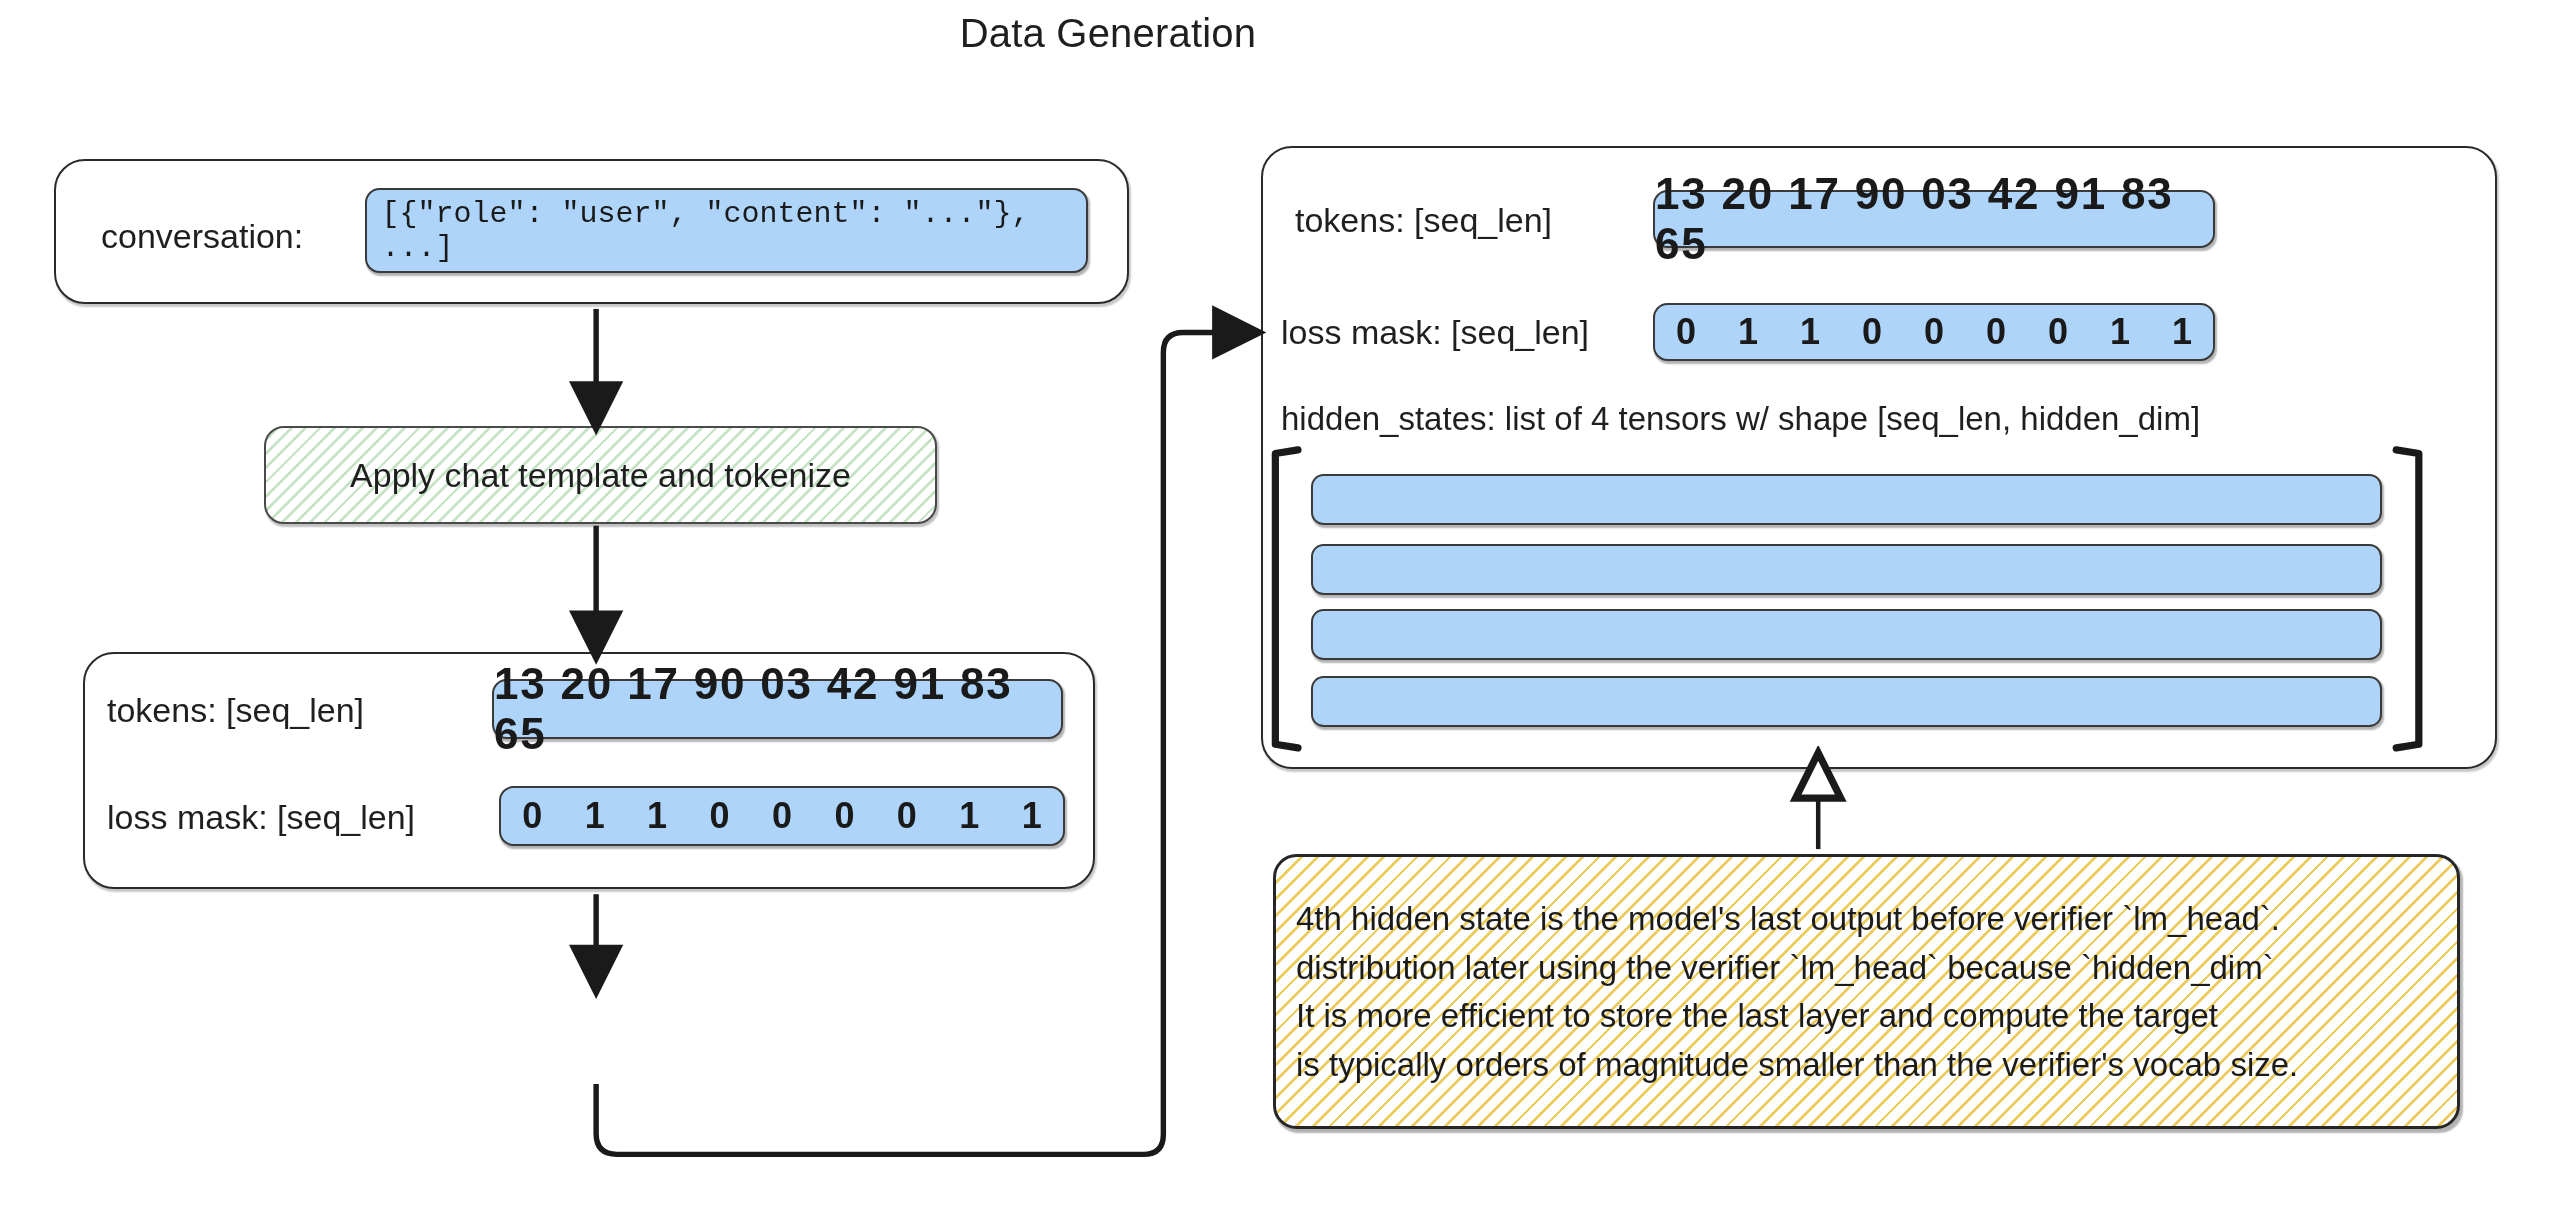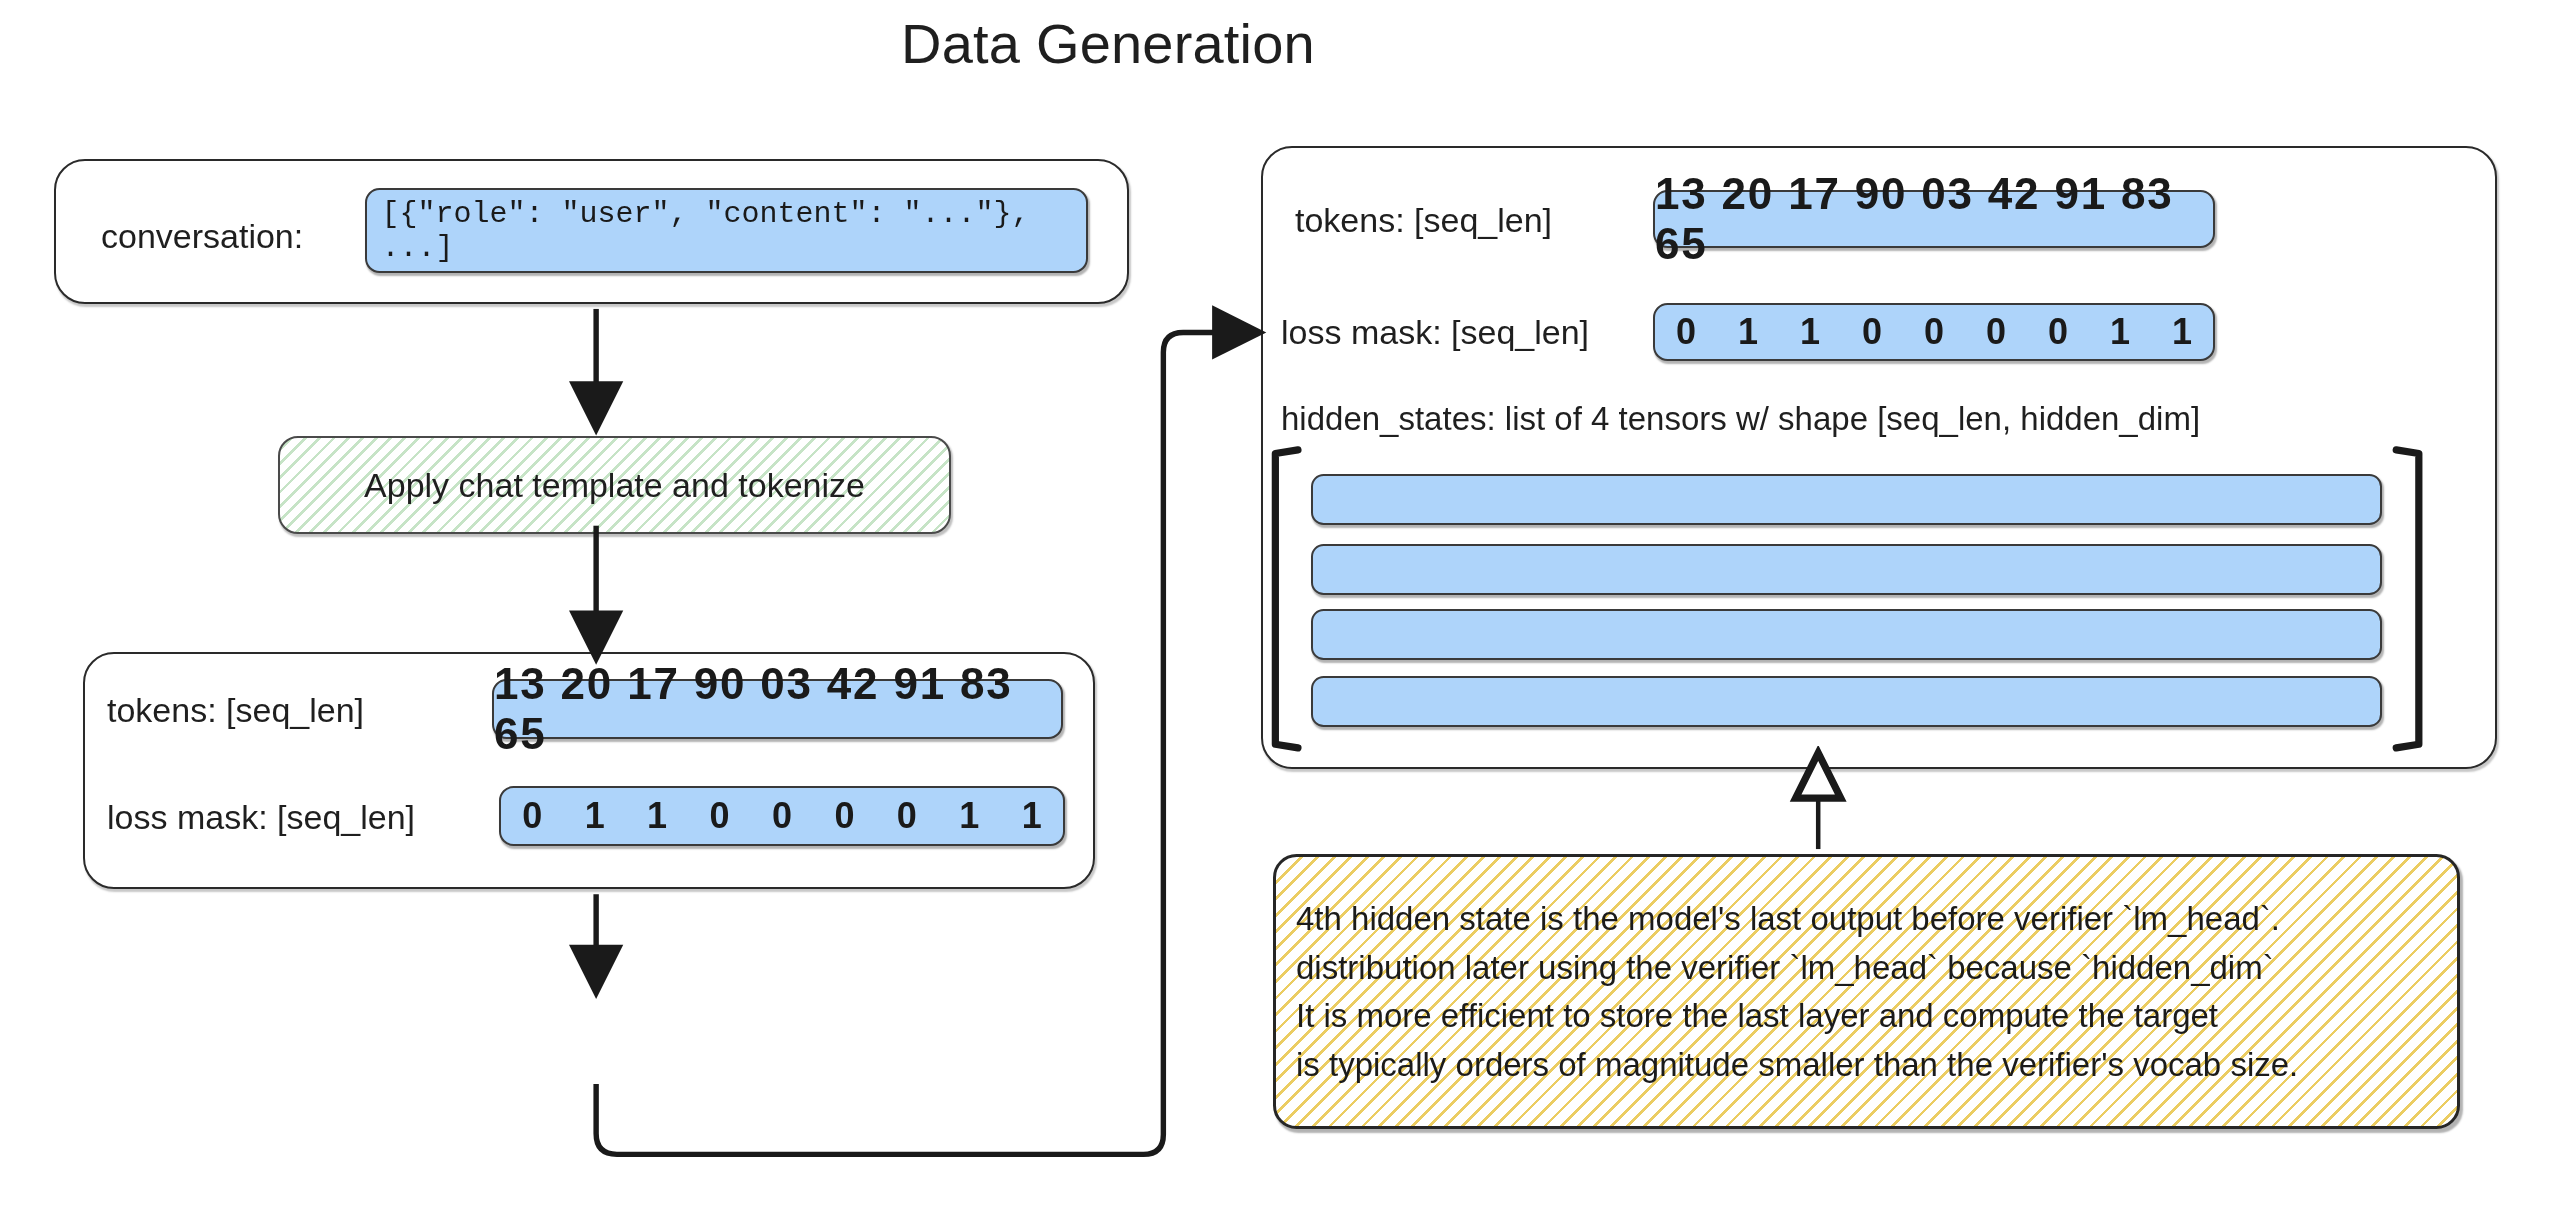--- a/index.html
+++ b/index.html
@@ -20,21 +20,21 @@
     height: 1214px;
   }
 
   
   #title {
     position: absolute;
     left: 0;
     top: 11px;
     width: 2216px;
     text-align: center;
-    font-size: 56px;
+    font-size: 40px;
     font-weight: 400;
     letter-spacing: 0.2px;
     color: #1f1f1f;
   }
 
   
   .panel {
     position: absolute;
     box-sizing: border-box;
     background: #ffffff;
@@ -145,21 +145,21 @@
 
   <div id="title">Data Generation</div>
 
   <div class="panel" style="left:54px; top:159px; width:1075px; height:145px;">
   </div>
   <div class="lbl" style="left:101px; top:217px;">conversation:</div>
   <div class="pill mono" style="left:365px; top:188px; width:723px; height:85px;">
     <span>[{"role": "user", "content": "..."}, ...]</span>
   </div>
 
-  <div class="proc" style="left:264px; top:436px; width:673px; height:98px;margin-left:14px;">
+  <div class="proc" style="left:264px; top:426px; width:673px; height:98px;">
     <span>Apply chat template and tokenize</span>
   </div>
 
   <div class="panel" style="left:83px; top:652px; width:1012px; height:237px;">
   </div>
   <div class="lbl" style="left:107px; top:691px;">tokens: [seq_len]</div>
   <div class="pill nums" style="left:492px; top:679px; width:571px; height:60px;">
     <span>13 20 17 90 03 42 91 83 65</span>
   </div>
   <div class="lbl" style="left:107px; top:798px;">loss mask: [seq_len]</div>

